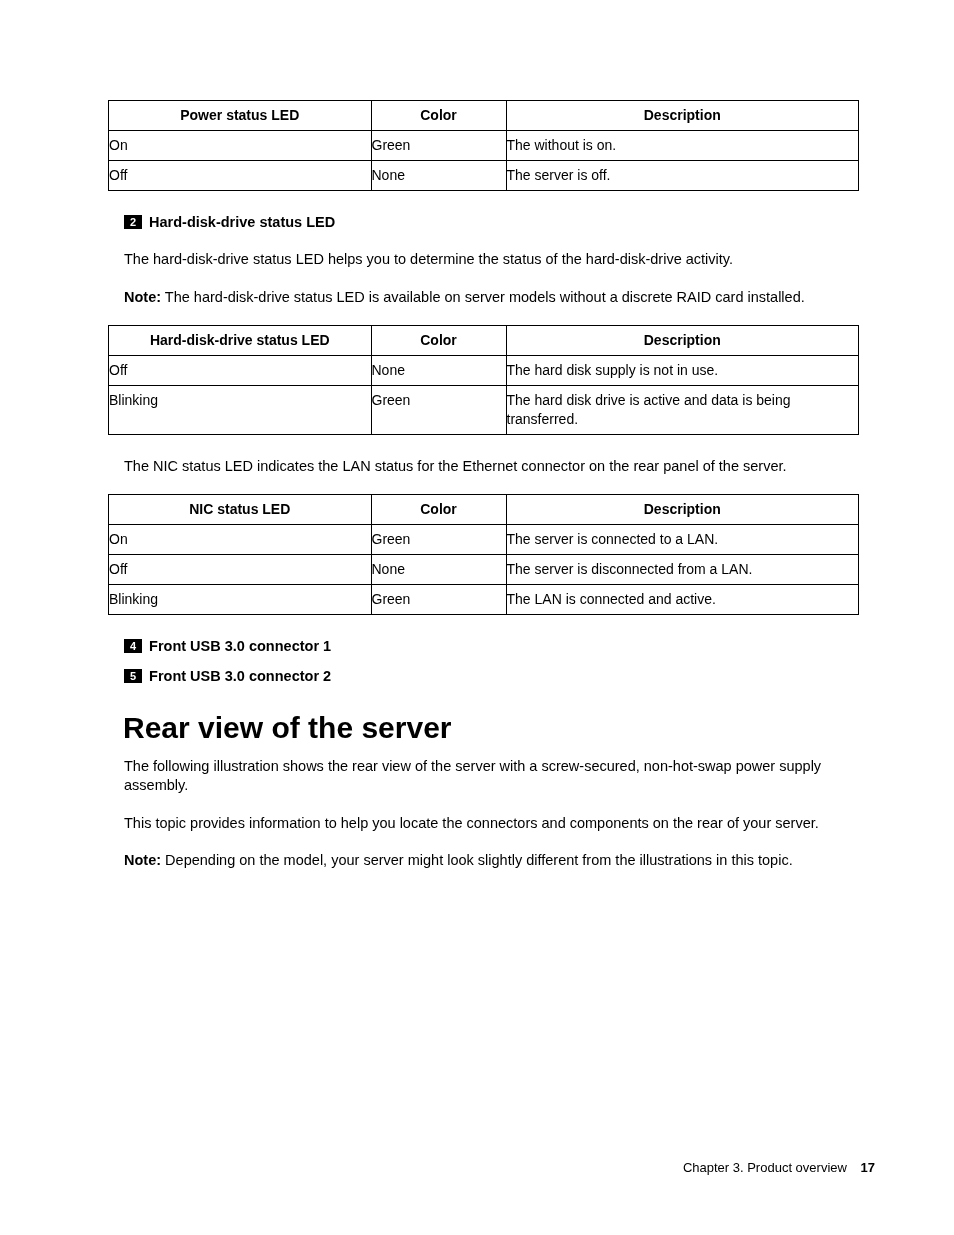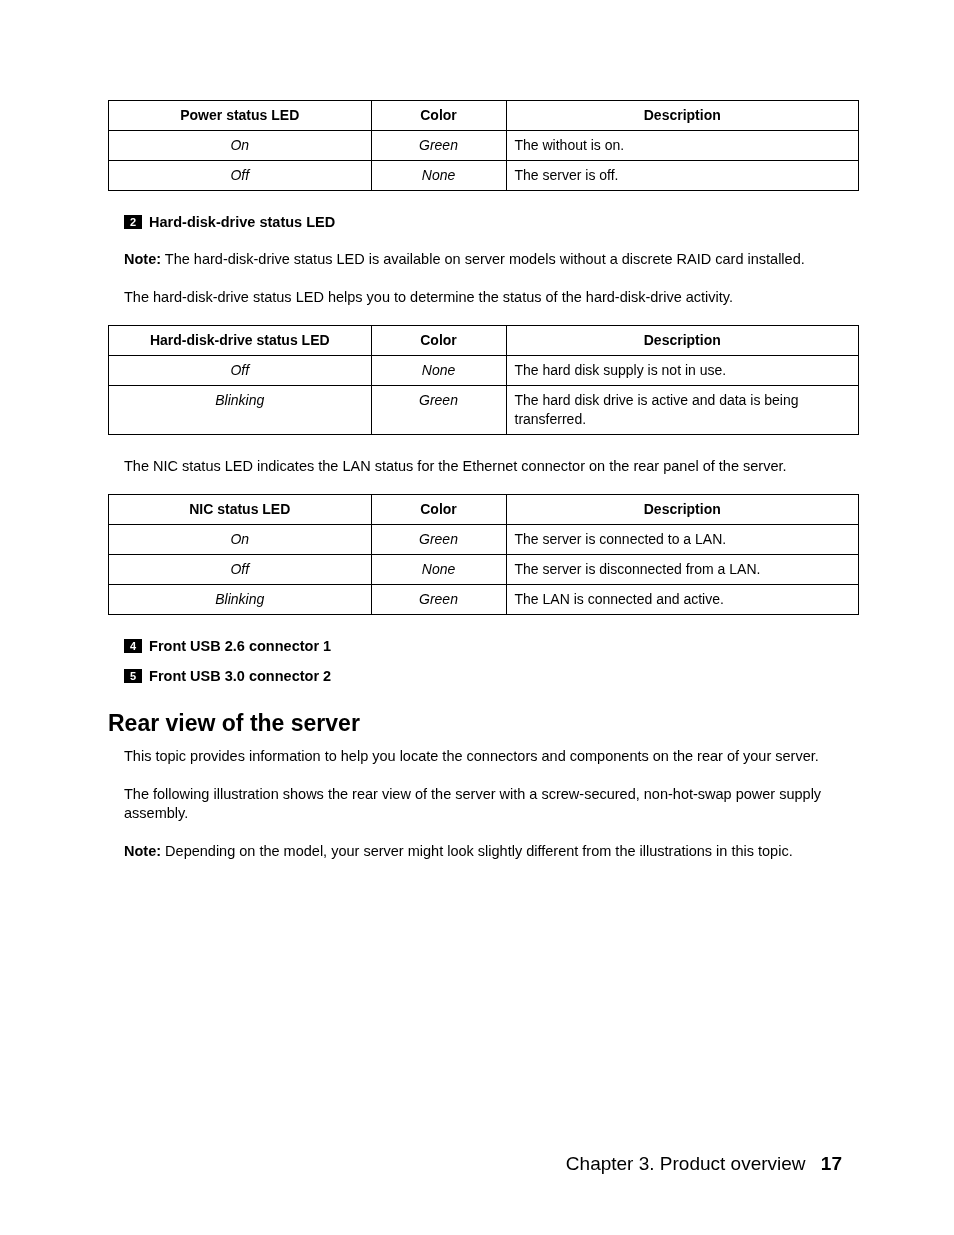--- a/index.html
+++ b/index.html
@@ -21,32 +21,31 @@
   }
 
   .tbl {
     width: 100%;
     border-collapse: collapse;
     table-layout: fixed;
     margin-bottom: 22px;
   }
   .tbl th, .tbl td {
     border: 1px solid #000;
-    padding: 5px 8px;
+    padding: 5px 0;
     font-size: 14px;
     vertical-align: top;
     text-align: left;
   }
   .tbl th {
     font-weight: bold;
     text-align: center;
   }
   .tbl td.center {
-    text-align: center;
-    font-style: italic;
+    text-align: left;
   }
   col.col-led  { width: 35%; }
   col.col-color{ width: 18%; }
   col.col-desc { width: 47%; }
 
   .para {
     margin: 0 0 18px 16px;
   }
   .para.tight {
     margin-bottom: 10px;
@@ -63,30 +62,30 @@
     font-weight: bold;
     color: #fff;
     background: #000;
     text-align: center;
     padding: 0 2px;
     margin-right: 3px;
     vertical-align: 1px;
   }
 
   .heading2 {
-    font-size: 23px;
-    font-weight: bold;
-    margin: 22px 0 8px 0;
+    font-size: 30px;
+    font-weight: bold;
+    margin: 22px 0 8px 15px;
   }
 
   .footer {
     position: absolute;
-    right: 112px;
+    right: 79px;
     bottom: 58px;
-    font-size: 19px;
+    font-size: 13px;
   }
   .footer .pg {
     font-weight: bold;
     margin-left: 10px;
   }
 </style>
 </head>
 <body>
 
 <div class="page">
@@ -116,26 +115,26 @@
         <td>The server is off.</td>
       </tr>
     </tbody>
   </table>
 
   <p class="para">
     <span class="callout">2</span>
     <span class="bold">Hard-disk-drive status LED</span>
   </p>
 
+  <p class="para">The hard-disk-drive status LED helps you to determine the status of the hard-disk-drive activity.</p>
+
   <p class="para">
     <span class="bold">Note:</span>
     <span>The hard-disk-drive status LED is available on server models without a discrete RAID card installed.</span>
   </p>
-
-  <p class="para">The hard-disk-drive status LED helps you to determine the status of the hard-disk-drive activity.</p>
 
   <table class="tbl">
     <colgroup>
         <col class="col-led">
         <col class="col-color">
         <col class="col-desc">
       </colgroup>
     <thead>
       <tr>
         <th>Hard-disk-drive status LED</th>
@@ -187,34 +186,34 @@
       <tr>
         <td class="center">Blinking</td>
         <td class="center">Green</td>
         <td>The LAN is connected and active.</td>
       </tr>
     </tbody>
   </table>
 
   <p class="para tight">
     <span class="callout">4</span>
-    <span class="bold">Front USB 2.6 connector 1</span>
+    <span class="bold">Front USB 3.0 connector 1</span>
   </p>
 
   <p class="para">
     <span class="callout">5</span>
     <span class="bold">Front USB 3.0 connector 2</span>
   </p>
 
 
   <div class="heading2">Rear view of the server</div>
 
+  <p class="para">The following illustration shows the rear view of the server with a screw-secured, non-hot-swap power supply assembly.</p>
+
   <p class="para">This topic provides information to help you locate the connectors and components on the rear of your server.</p>
-
-  <p class="para">The following illustration shows the rear view of the server with a screw-secured, non-hot-swap power supply assembly.</p>
 
   <p class="para">
     <span class="bold">Note:</span>
     <span>Depending on the model, your server might look slightly different from the illustrations in this topic.</span>
   </p>
 
   <div class="footer">
     <span>Chapter 3. Product overview</span>
     <span class="pg">17</span>
   </div>

